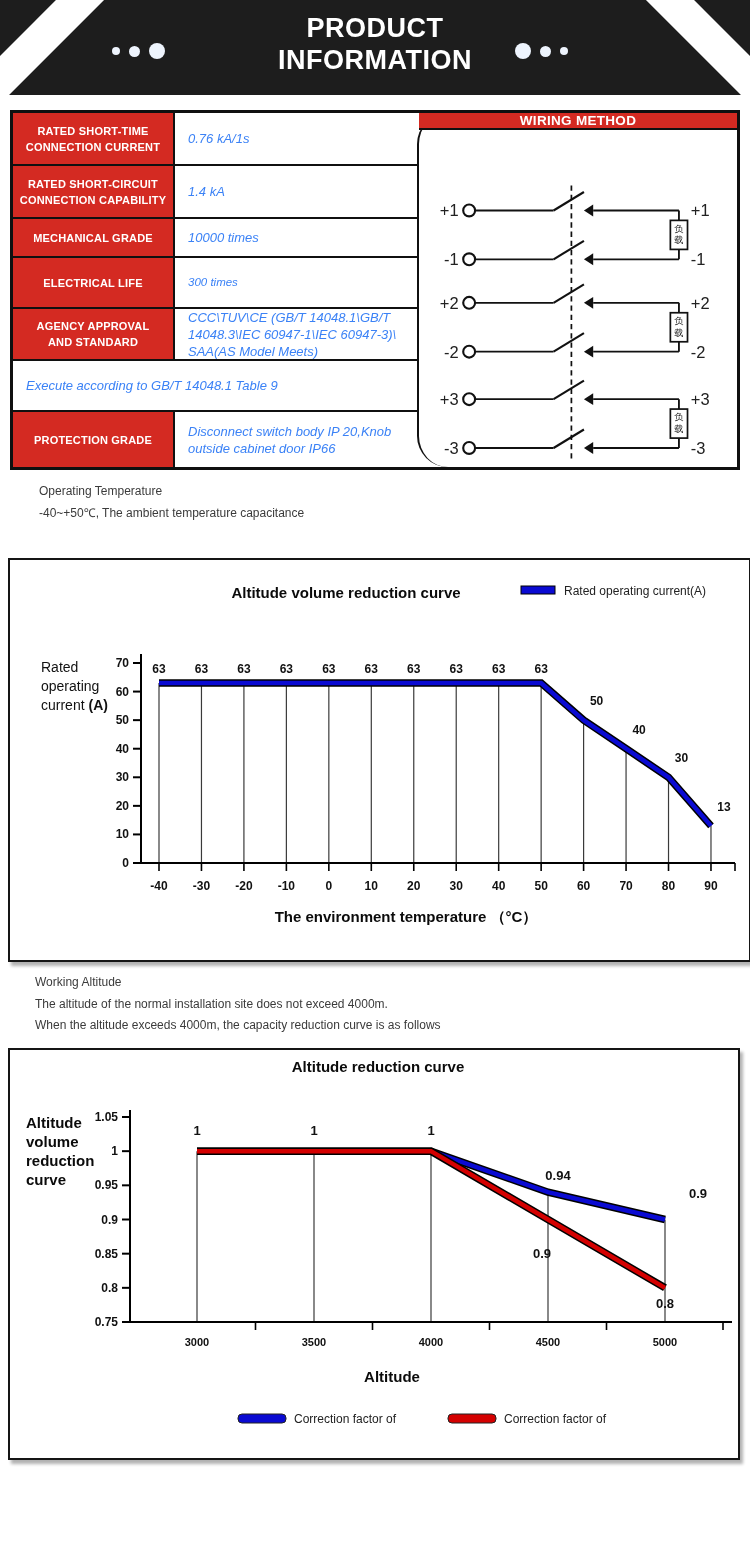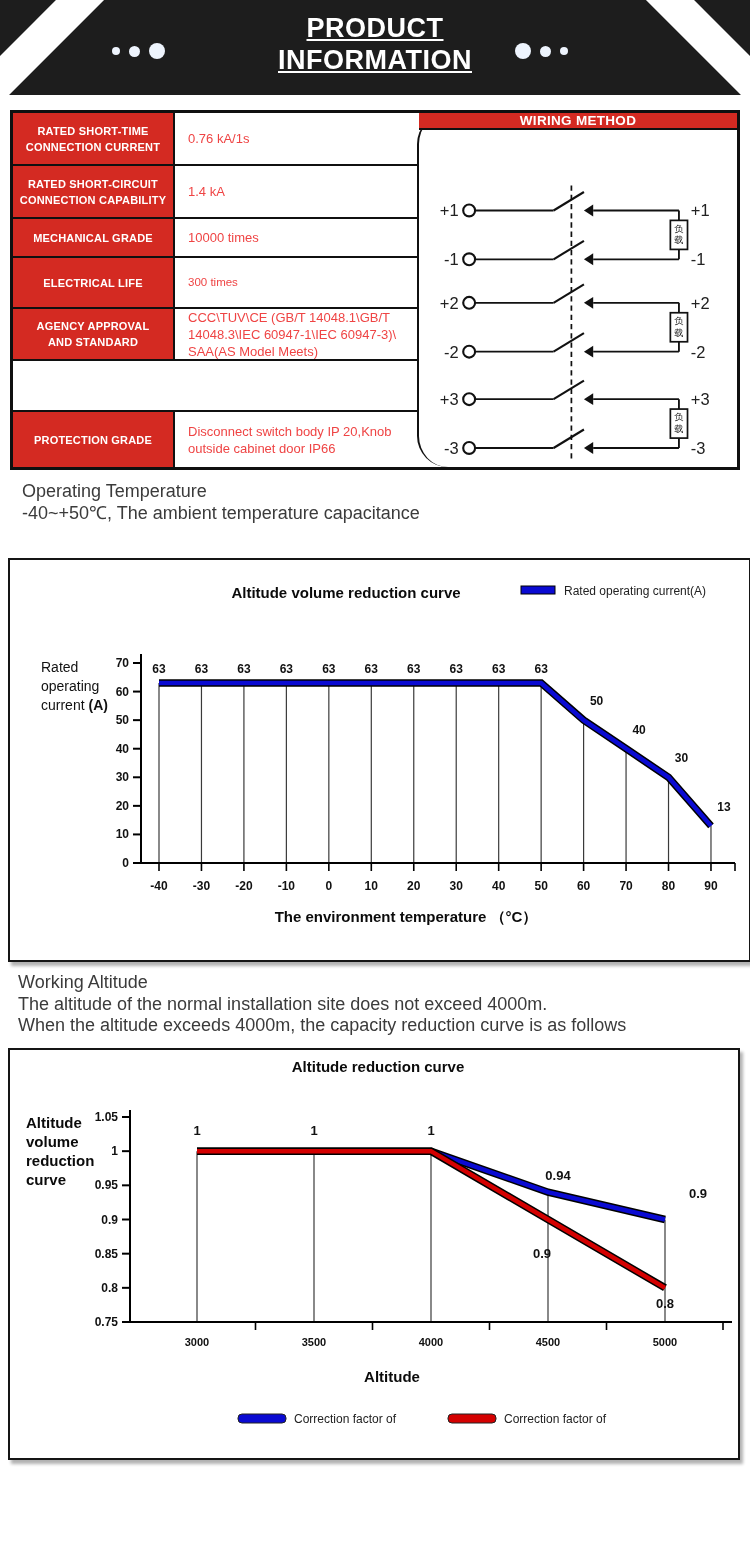--- a/index.html
+++ b/index.html
@@ -9,50 +9,50 @@
   html,body{margin:0;padding:0;background:#fff;}
   .page{position:relative;width:750px;height:1555px;background:#fff;overflow:hidden;
         font-family:"Liberation Sans",sans-serif;}
 
   
   .banner{position:absolute;left:0;top:0;width:750px;height:95px;background:#1d1d1d;overflow:hidden;}
   .stripe{position:absolute;background:#fff;width:240px;height:34px;}
   .stripe-left{transform:rotate(-45deg);left:-85px;top:28px;}
   .stripe-right{transform:rotate(45deg);right:-85px;top:28px;}
   .banner h1{position:absolute;left:0;right:0;top:12px;margin:0;text-align:center;color:#fff;
-             font-weight:bold;font-size:27px;line-height:32px;letter-spacing:.5px;text-decoration:underline;}
+             font-weight:bold;font-size:27px;line-height:32px;letter-spacing:.5px;}
   .dots{position:absolute;top:38px;height:26px;display:flex;align-items:center;gap:9px;}
   .dots-left{left:112px;}
   .dots-right{left:515px;}
   .dot{background:#eef4fd;border-radius:50%;display:inline-block;}
   .d-s{width:8px;height:8px;}
   .d-m{width:11px;height:11px;}
   .d-l{width:16px;height:16px;}
 
   
   .spec{position:absolute;left:10px;top:110px;width:730px;height:360px;box-sizing:border-box;
         border:3px solid var(--ink);display:flex;background:#fff;}
   .spec-main{width:404px;display:flex;flex-direction:column;}
   .spec-row{display:flex;box-sizing:border-box;border-bottom:2px solid var(--ink);}
   .spec-row:last-child{border-bottom:none;flex:1;}
   .spec-label{width:162px;box-sizing:border-box;border-right:2px solid var(--ink);background:var(--red);
               color:#fff;font-weight:bold;font-size:11px;line-height:16px;letter-spacing:.2px;
               display:flex;flex-direction:column;justify-content:center;align-items:center;text-align:center;padding:2px;}
   .spec-value{flex:1;display:flex;align-items:center;padding:3px 6px 3px 13px;
-              font-size:13px;line-height:17px;color:#ef4444;}
+              font-size:13px;line-height:17px;color:#3b82f6;font-style:italic;}
   .spec-row:nth-child(4) .spec-value{font-size:11.5px;}
   .spec-right{flex:1;border-left:2px solid var(--ink);display:flex;flex-direction:column;border-radius:31px;}
   .wiring-header{height:53px;box-sizing:border-box;border-bottom:2px solid var(--ink);background:var(--red);
                  color:#fff;font-weight:bold;font-size:13.5px;letter-spacing:.3px;
                  display:flex;align-items:center;justify-content:center;}
   .wiring-body{flex:1;}
   .wiring-body svg{display:block;width:100%;height:100%;}
 
   
-  .notes{position:absolute;font-size:18px;line-height:21.5px;color:#3b3b3b;}
+  .notes{position:absolute;font-size:12px;line-height:21.5px;color:#3b3b3b;margin-left:17px;}
   #notes1{left:22px;top:481px;}
   #notes2{left:18px;top:972px;}
 
   
   .chart{position:absolute;left:8px;background:#fff;border:2px solid #151515;
          box-shadow:3px 4px 3px rgba(0,0,0,.3);}
   #chart1{top:558px;width:728px;height:400px;padding-left:11px;}
   #chart2{top:1048px;width:728px;height:408px;}
   .chart svg{display:block;}
 
@@ -119,20 +119,21 @@
           <div class="spec-value">300 times</div>
         </div>
         <div class="spec-row" style="height: 52px;">
           <div class="spec-label">
             <span>AGENCY APPROVAL</span>
             <span>AND STANDARD</span>
           </div>
           <div class="spec-value">CCC\TUV\CE (GB/T 14048.1\GB/T 14048.3\IEC 60947-1\IEC 60947-3)\ SAA(AS Model Meets)</div>
         </div>
         <div class="spec-row" style="height: 51px;">
+          <div class="spec-value">Execute according to GB/T 14048.1 Table 9</div>
         </div>
         <div class="spec-row">
           <div class="spec-label">
             <span>PROTECTION GRADE</span>
           </div>
           <div class="spec-value">Disconnect switch body IP 20,Knob outside cabinet door IP66</div>
         </div>
       </div>
     <div class="spec-right">
       <div class="wiring-header">WIRING METHOD</div>

